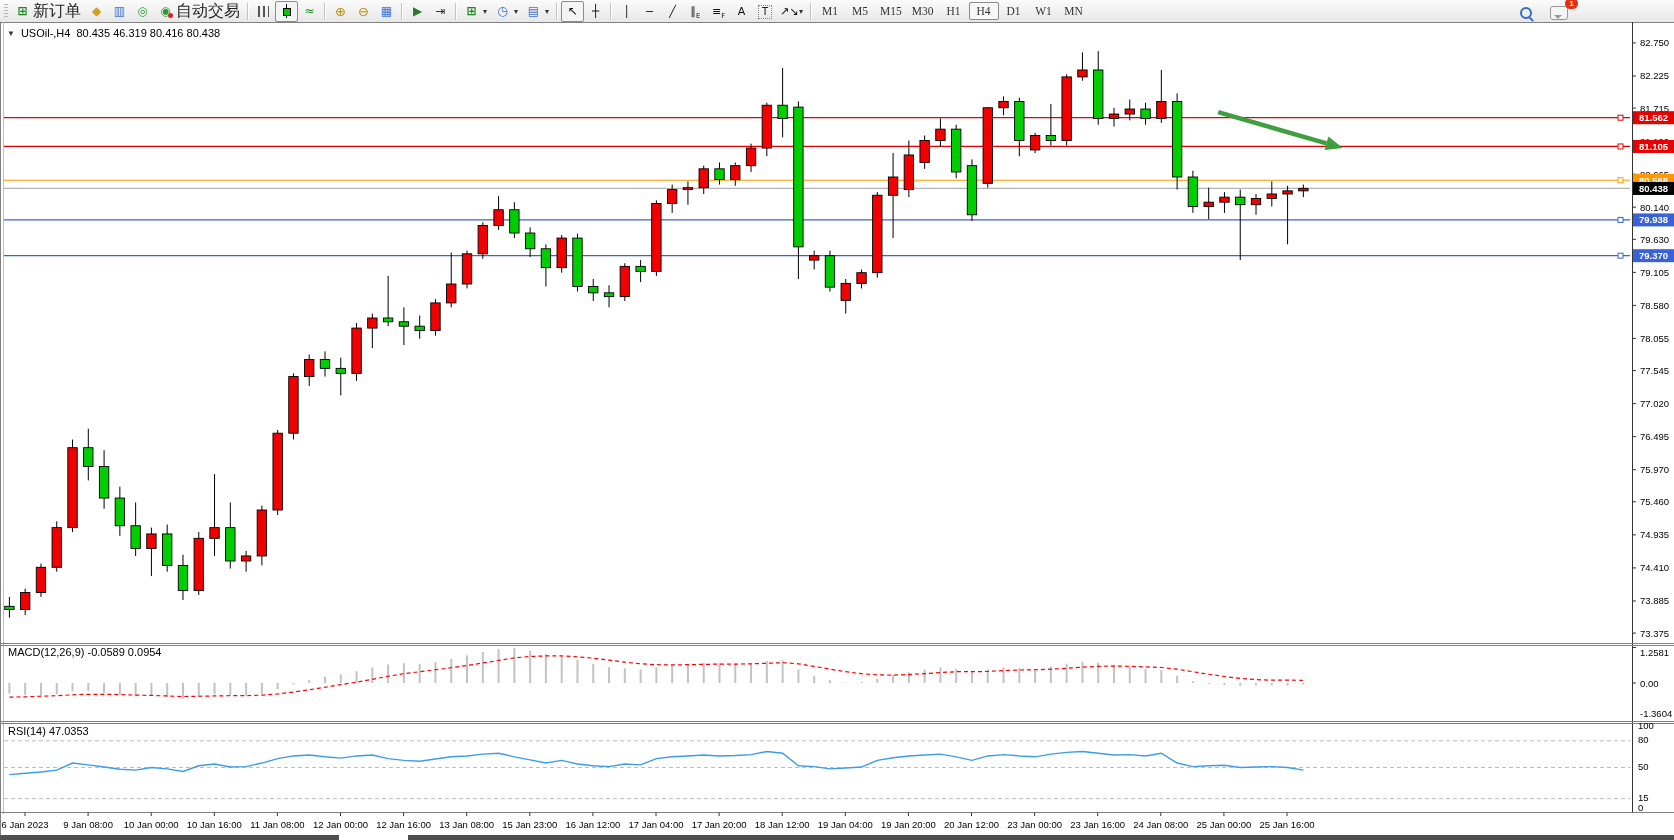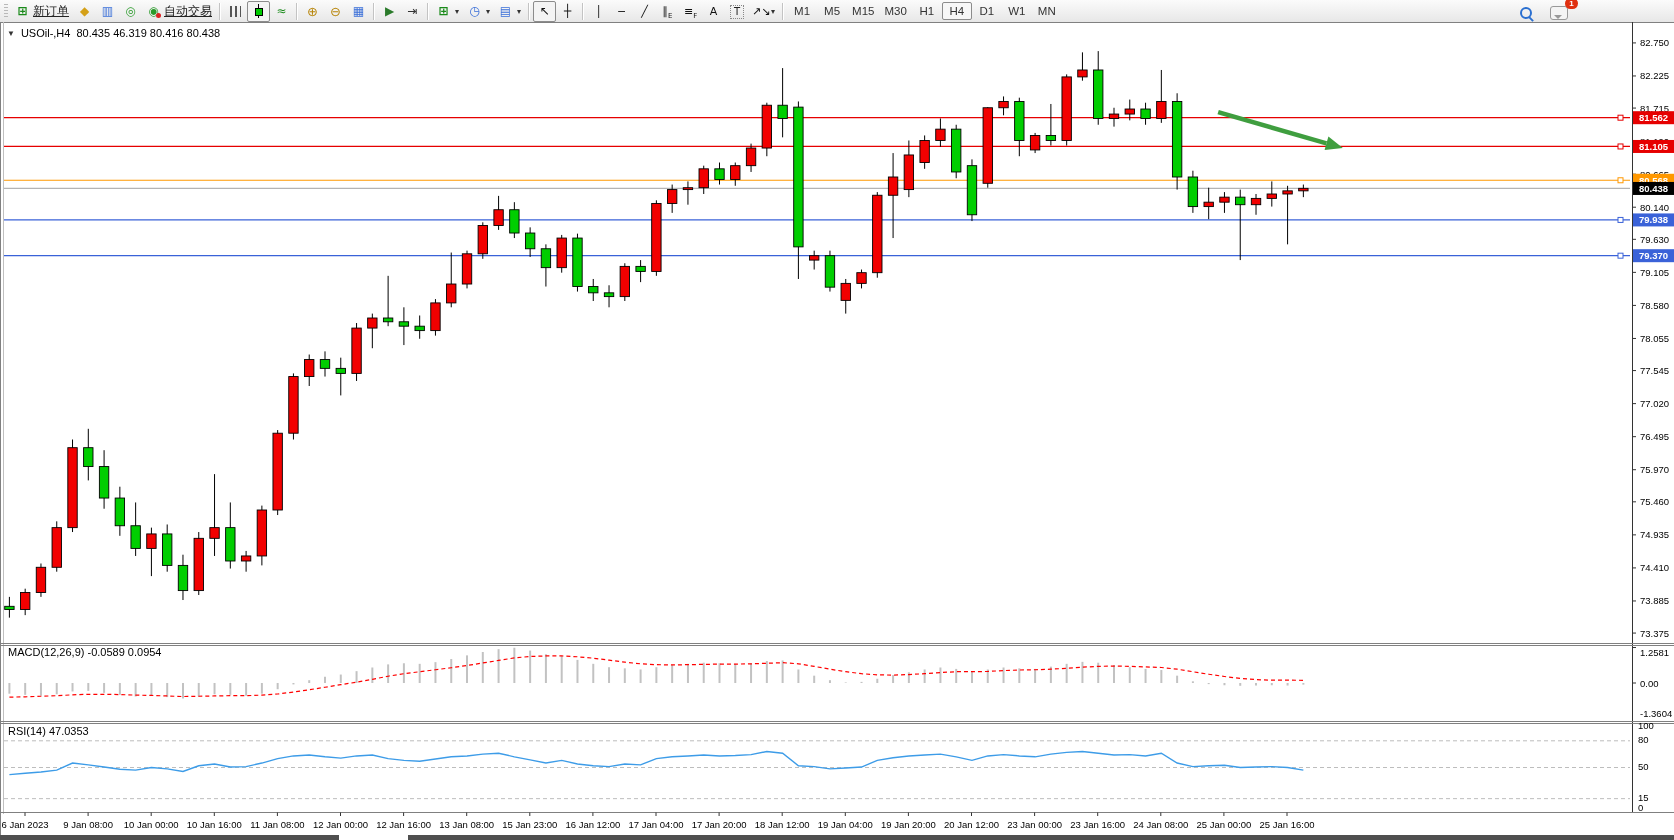--- a/index.html
+++ b/index.html
@@ -6,21 +6,21 @@
     font-family:"Liberation Sans","DejaVu Sans",sans-serif;-webkit-font-smoothing:antialiased;}
   
   .toolbar{position:absolute;top:0;left:0;width:1674px;height:22px;
     background:linear-gradient(#fbfbfb,#e7e7e7);border-bottom:1px solid #9f9f9f;
     display:flex;align-items:center;font-size:12px;color:#222;white-space:nowrap;}
   .grip{width:4px;height:15px;margin:0 3px 0 4px;
     background:repeating-linear-gradient(#b9b9b9 0 1px,transparent 1px 3px);}
   .sep{width:1px;height:17px;background:#c3c3c3;border-right:1px solid #fff;margin:0 3px;}
   .btn{display:inline-flex;align-items:center;gap:3px;height:19px;padding:0 3px;border:1px solid transparent;border-radius:2px;}
   .btn.pressed{border:1px solid #8c8c8c;background:#f4f4f4;}
-  .btn-label{font-size:12px;text-decoration:underline;}
+  .btn-label{font-size:16px;}
   .ic{display:inline-block;width:15px;height:15px;line-height:15px;text-align:center;
     font-size:12px;font-family:"DejaVu Sans",sans-serif;}
   .caret{font-size:8px;color:#333;margin-left:1px;}
   .ic-neworder{color:#1a8a1a;font-weight:bold;}
   .ic-mw{color:#d4a017;}
   .ic-dw{color:#3a6fd8;}
   .ic-nav{color:#2a9a2a;}
   .ic-at{color:#2a9a2a;position:relative;}
   .ic-at::after{content:"";position:absolute;right:0;bottom:1px;width:5px;height:5px;border-radius:50%;background:#d22;}
   .ic-bars{width:11px;height:11px;margin:2px;
@@ -34,21 +34,21 @@
   .ic-scroll{color:#2a7a2a;}
   .ic-shift{color:#333;}
   .ic-ind{color:#1a8a1a;font-weight:bold;}
   .ic-clock{color:#3a6fd8;}
   .ic-tpl{color:#3a6fd8;}
   .ic-cur,.ic-cross{color:#111;}
   .ic-draw{color:#111;font-size:11px;}
   .sub{font-size:7px;vertical-align:sub;}
   .ic-T{border:1px dotted #888;width:12px;height:12px;line-height:12px;font-size:10px;margin:1px;}
   .tf-btn{display:inline-block;min-width:20px;text-align:center;padding:2px 4px;font-size:11.5px;
-    color:#333;border:1px solid transparent;border-radius:2px;}
+    color:#333;border:1px solid transparent;border-radius:2px;font-family:Liberation Serif, serif;}
   .tf-btn.active{border:1px solid #8c8c8c;background:#f7f7f7;}
   .toolbar-right{position:absolute;left:1516px;top:2px;display:flex;align-items:center;gap:10px;}
   .mag{width:8px;height:8px;border:2px solid #2a6fd0;border-radius:50%;position:relative;display:inline-block;}
   .mag::after{content:"";position:absolute;left:8px;top:7px;width:2px;height:6px;background:#2a6fd0;
     transform:rotate(-45deg);}
   .bubble{position:relative;width:16px;height:12px;background:#f4f4f4;border:1px solid #999;border-radius:3px;}
   .bubble::after{content:"";position:absolute;left:3px;bottom:-4px;border:4px solid transparent;border-top-color:#999;}
   .badge{position:absolute;right:-7px;top:-5px;min-width:11px;height:11px;border-radius:6px;background:#e03010;
     color:#fff;font-size:8px;line-height:11px;text-align:center;padding:0 1px;font-weight:bold;}
   

